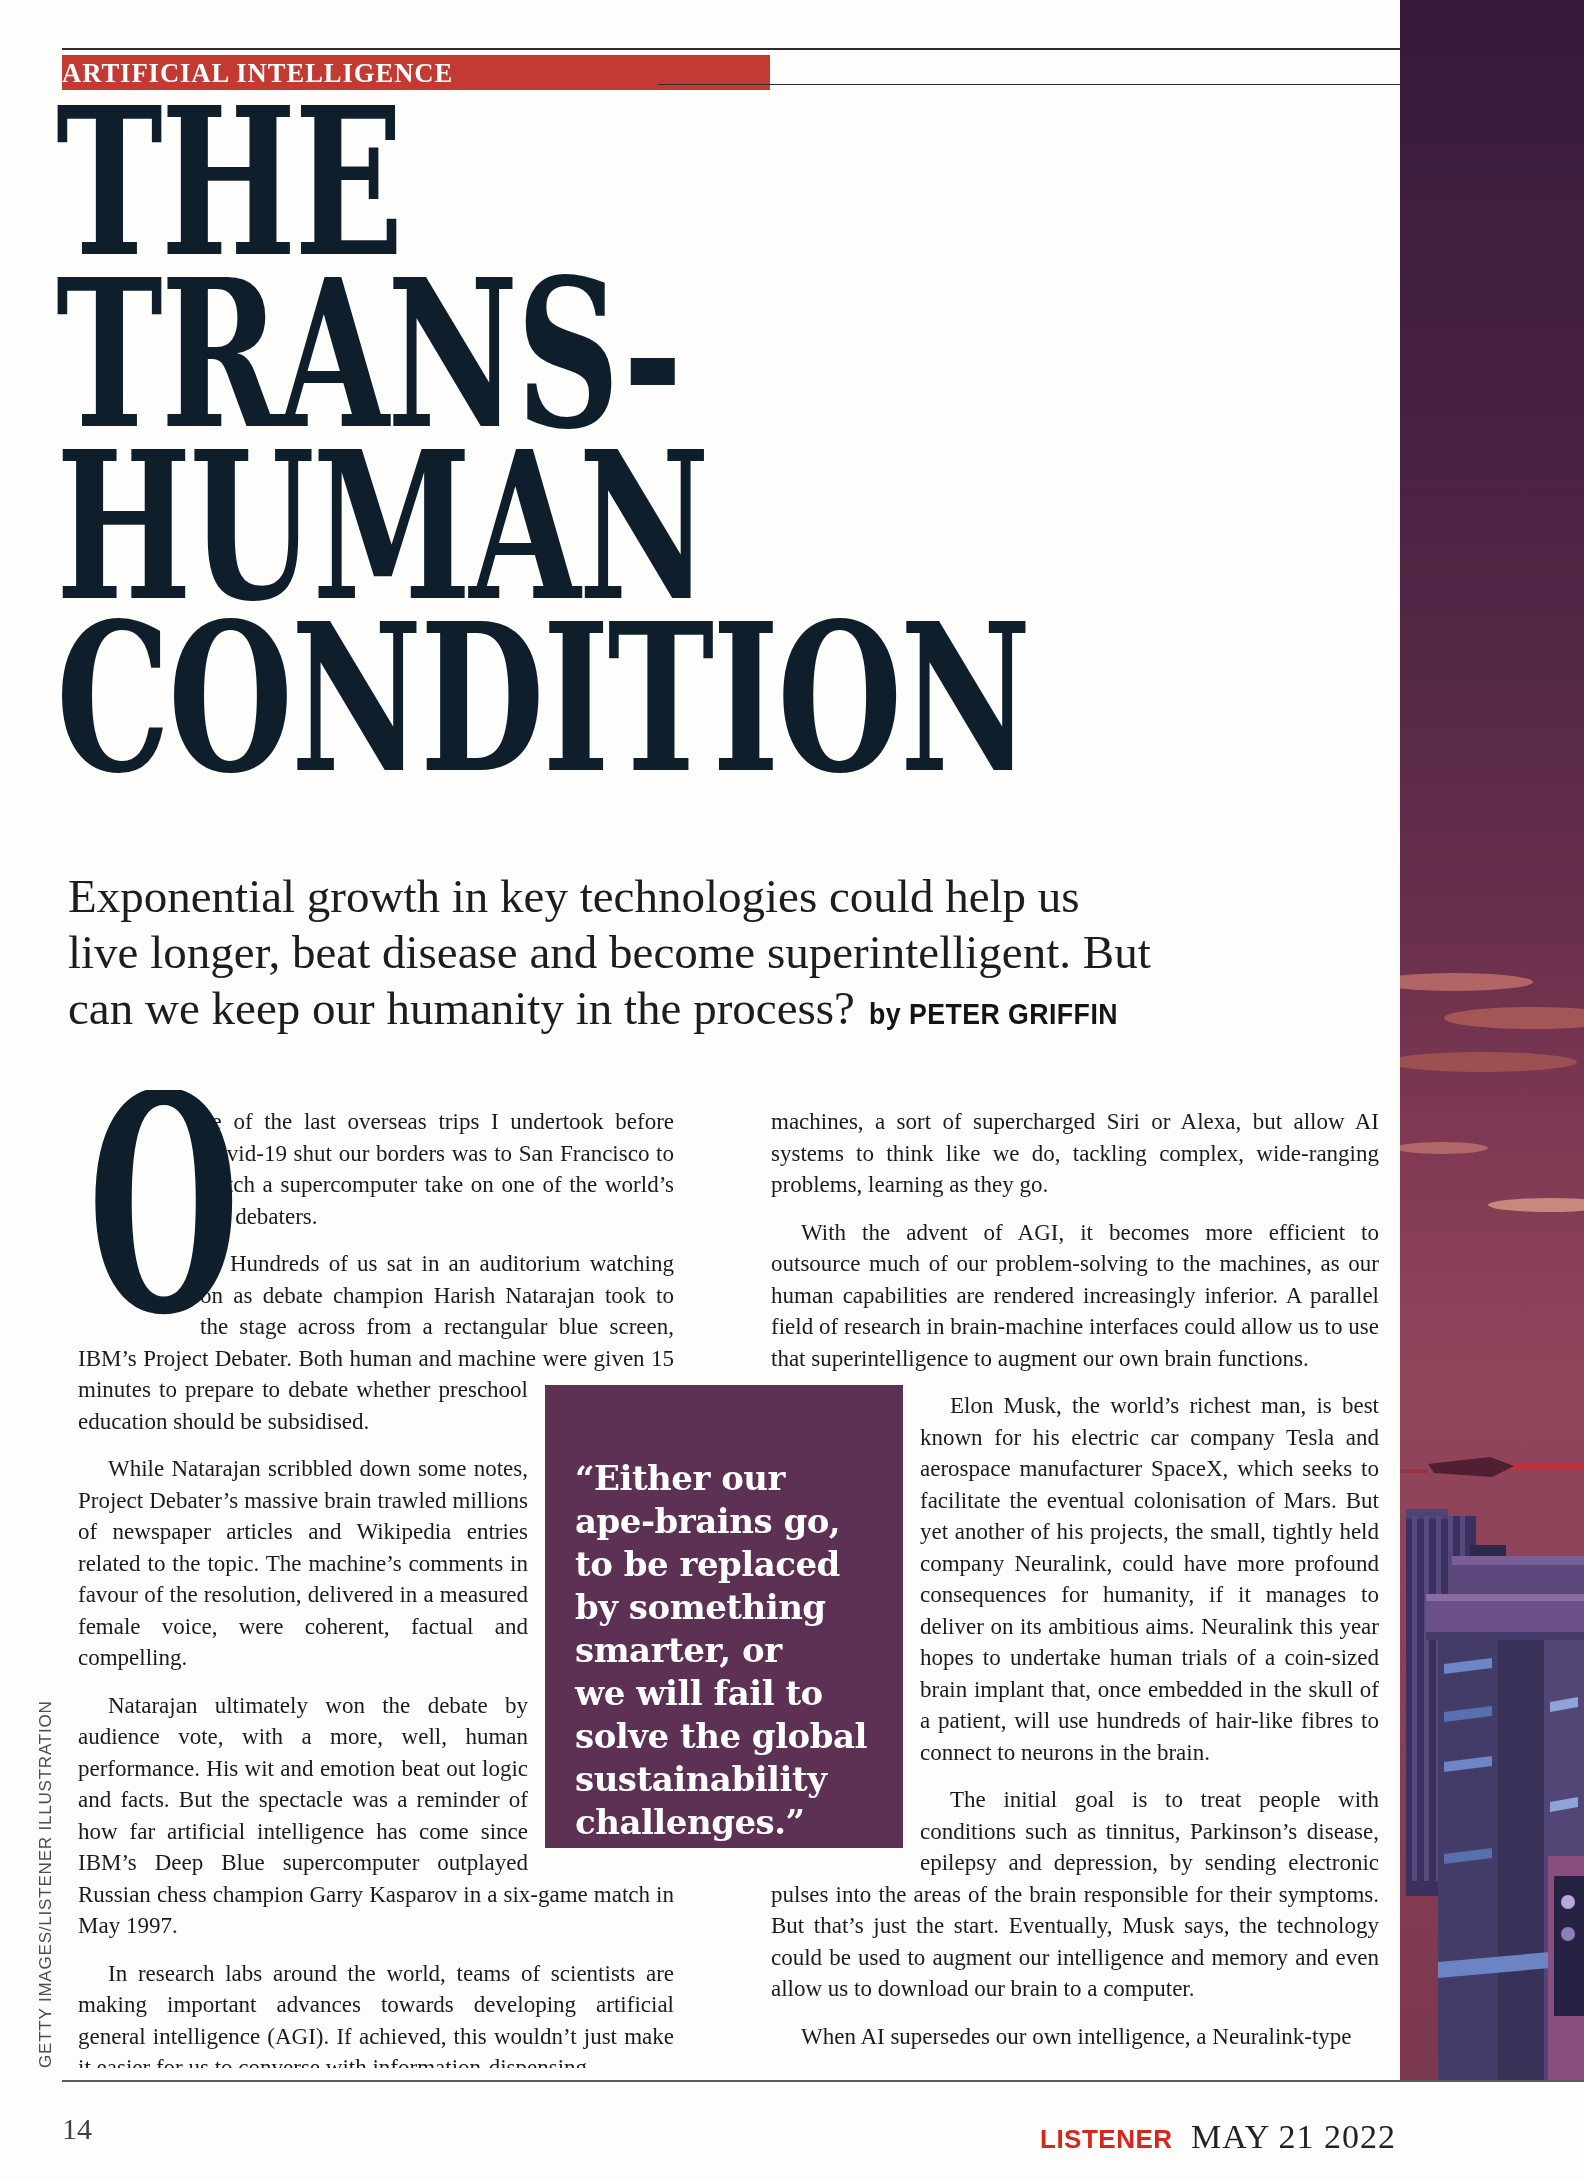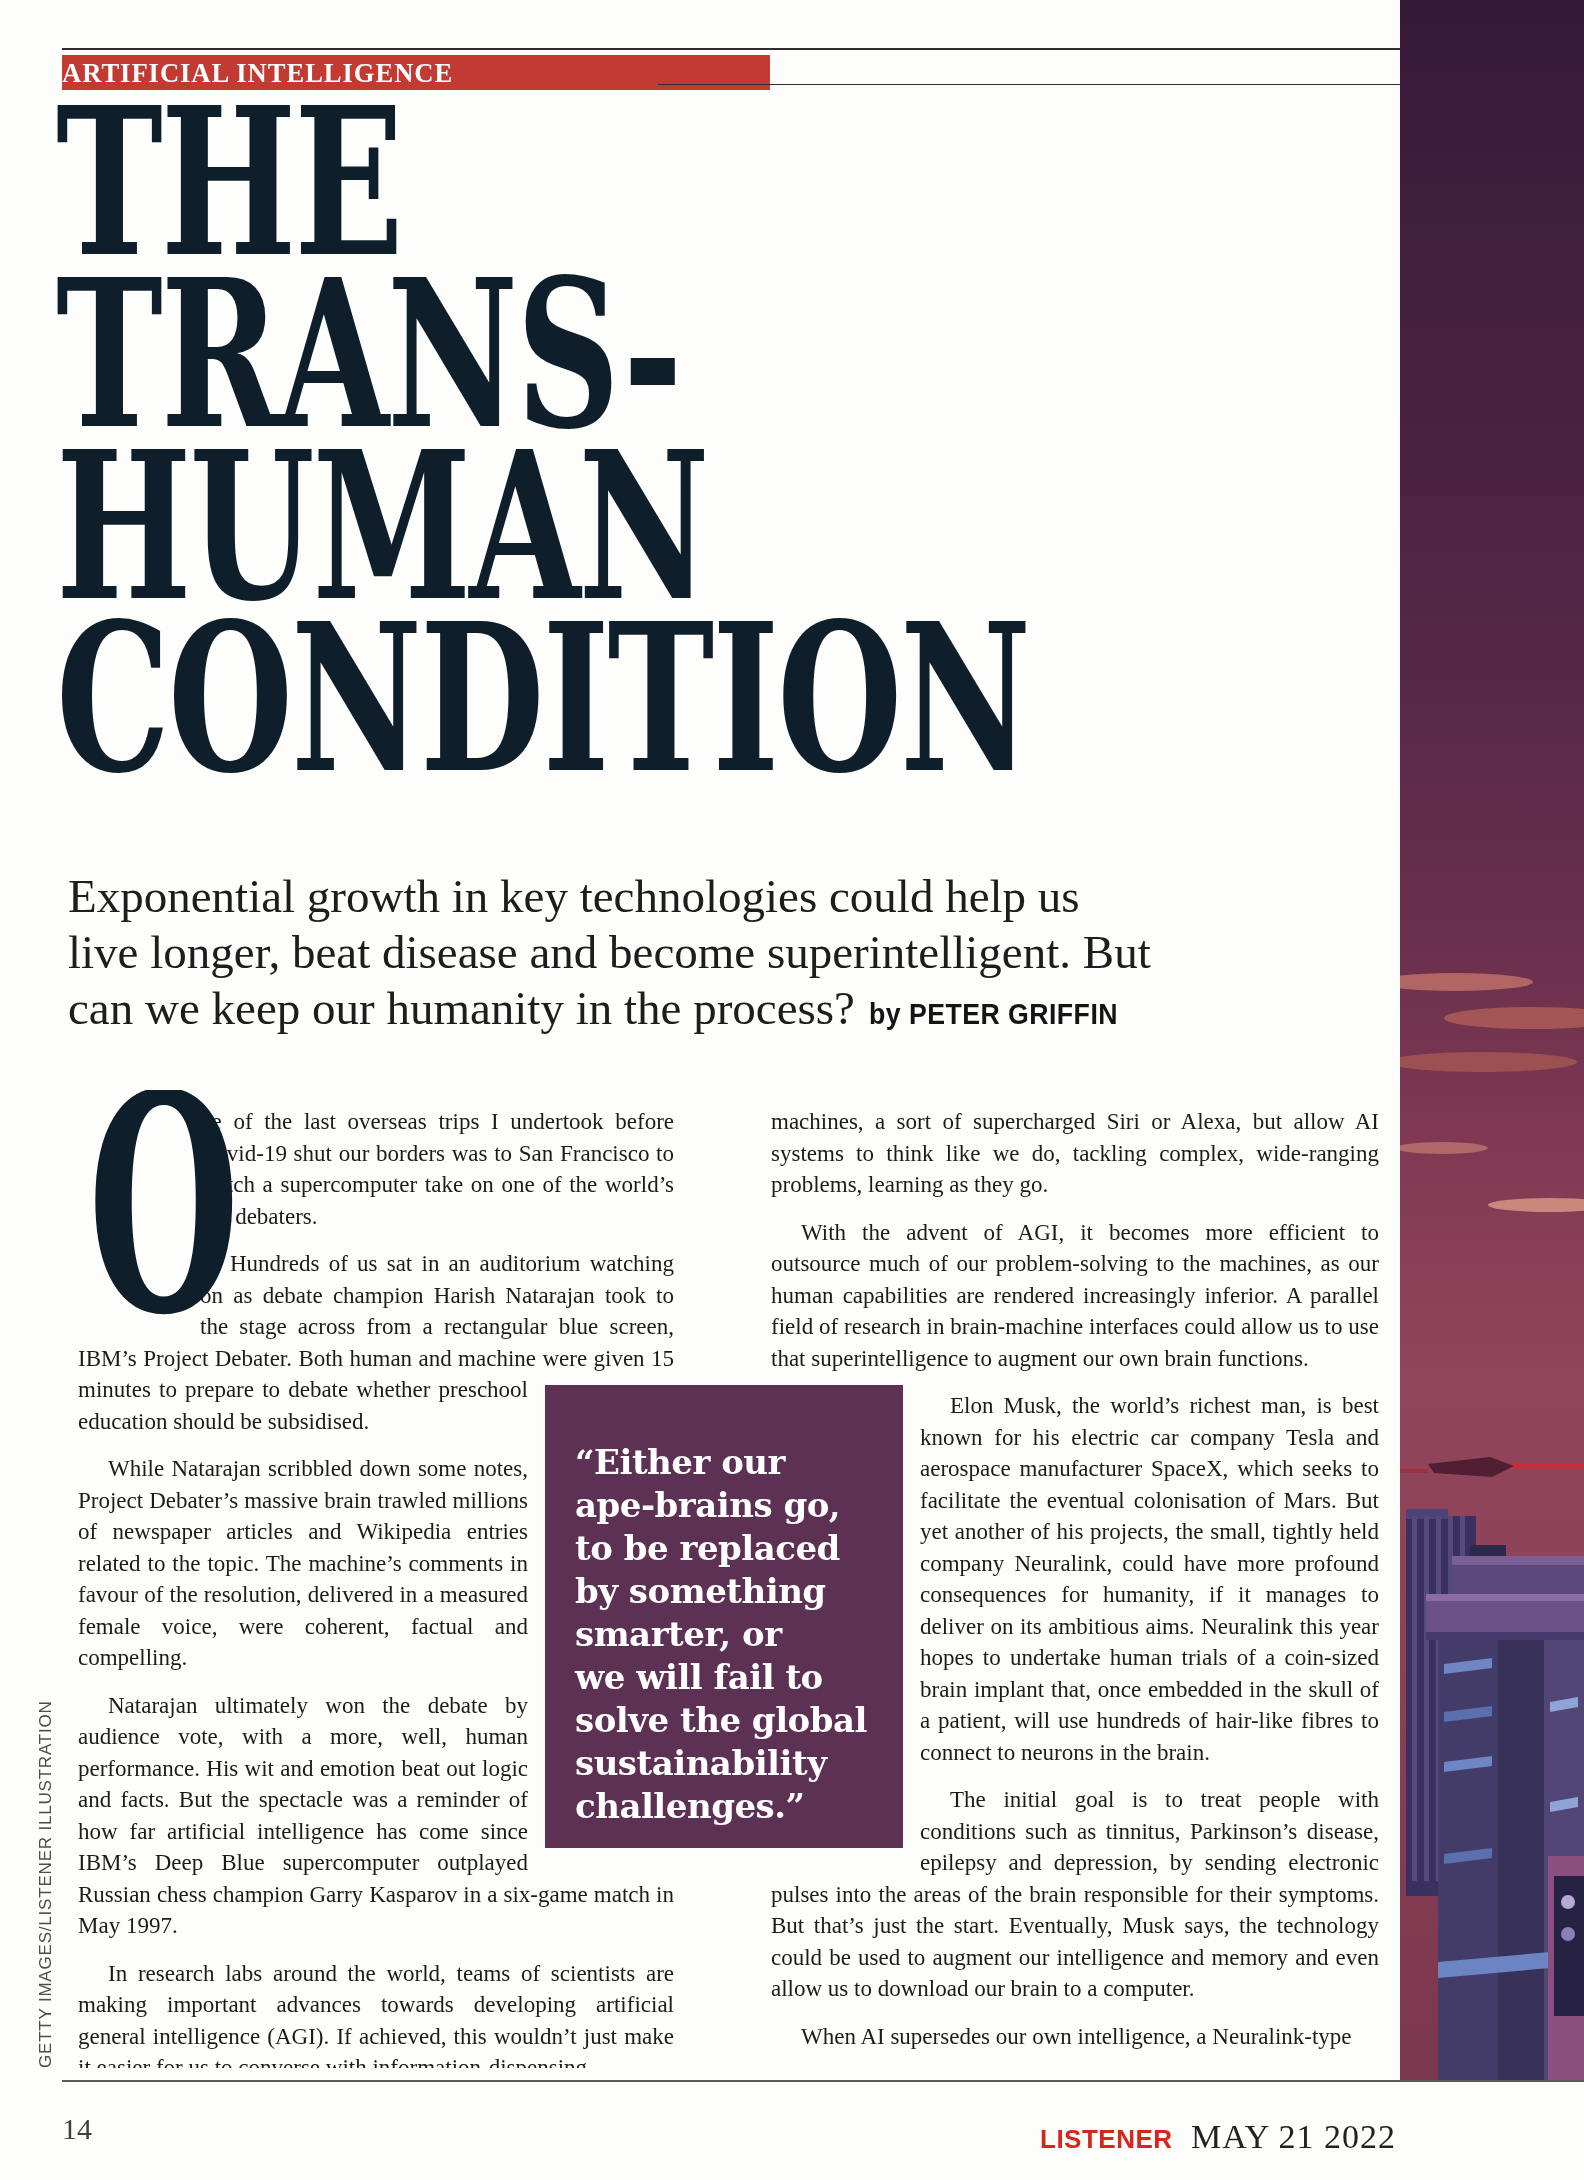--- a/index.html
+++ b/index.html
@@ -37,21 +37,21 @@
   .dropcap-float{float:left;width:124px;height:224px;margin:3px 14px 0 0;overflow:visible}
   .dropcap-float span{display:block;text-align:center;font-family:"DejaVu Serif",serif;font-weight:bold;
       font-size:300px;line-height:224px;color:#0e1f2b;transform:scaleX(.58);transform-origin:center}
   .push-r0{float:right;width:0;height:295px}
   .spacer-r{float:right;clear:right;width:162px;height:473px}
   .push-l0{float:left;width:0;height:295px}
   .spacer-l{float:left;clear:left;width:165px;height:473px}
 
   
   #quote-box{left:545px;top:1385px;width:358px;height:463px;background:var(--quote-purple,#5c3153);box-sizing:border-box;
-      padding:56px 18px 0 30px}
+      padding:72px 18px 0 30px}
   #quote-box .ql{color:#ffffff;font-family:"DejaVu Serif",serif;font-weight:bold;font-size:34px;line-height:43px;
       letter-spacing:-.5px;white-space:nowrap}
 
   
   #photo-credit{left:-124px;top:1888px;width:340px;height:20px;transform:rotate(-90deg);
       font-family:"Liberation Sans",sans-serif;font-size:17px;letter-spacing:.8px;color:#4d4d4d;white-space:nowrap}
 
   
   #footer-rule{left:62px;top:2080px;width:1522px;height:2px;background:#5a5a5a}
   #page-number{left:62px;top:2112px;font-size:30px;color:#404040}

